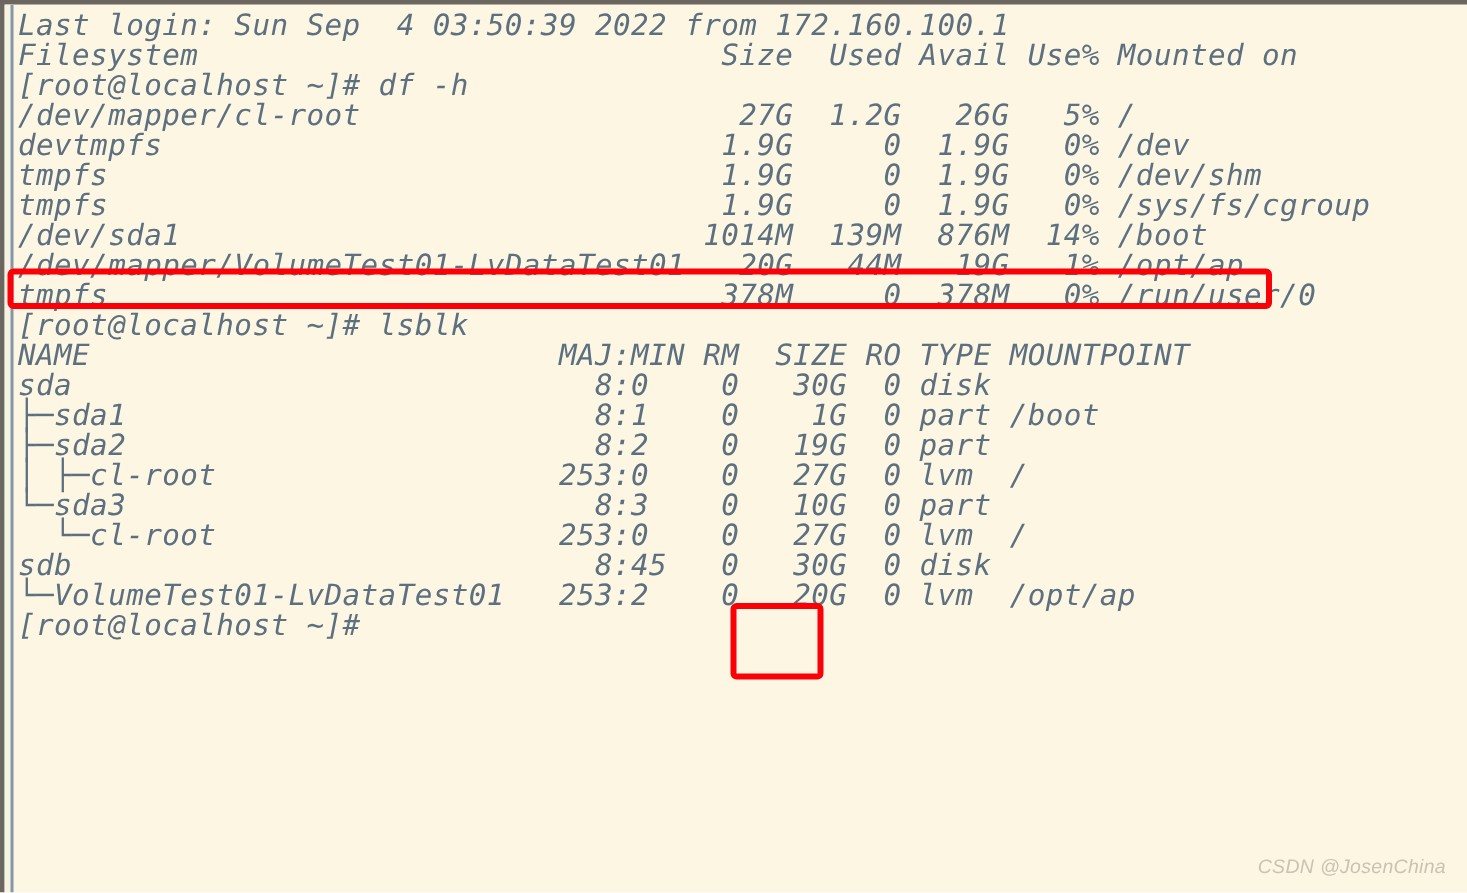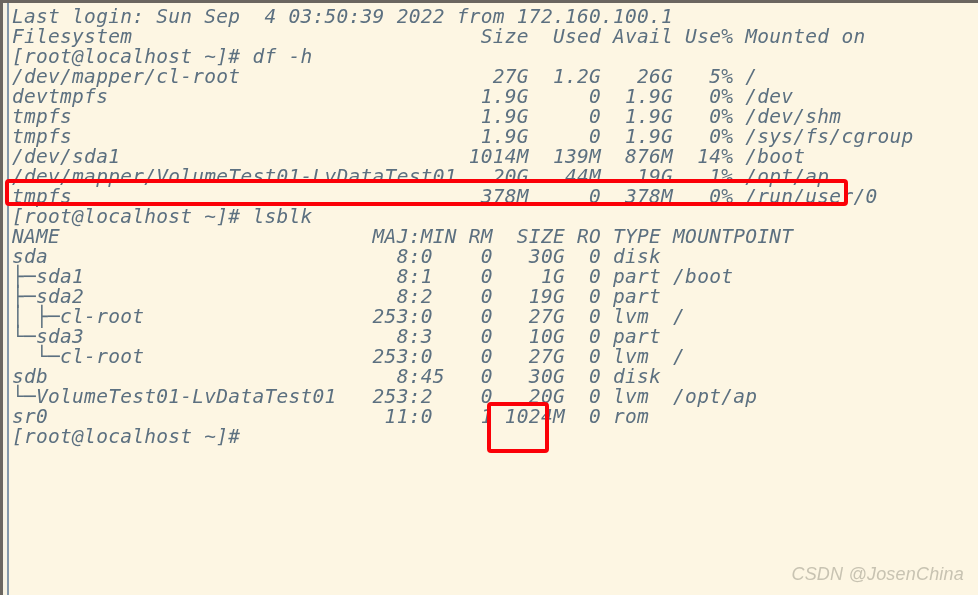--- a/index.html
+++ b/index.html
@@ -65,21 +65,21 @@
     left: 484px;
     top: 399px;
     width: 62px;
     height: 51px;
   }
   #watermark {
     position: absolute;
     right: 14px;
     bottom: 10px;
     font-family: "Liberation Sans", sans-serif;
-    font-size: 18px;
+    font-size: 13px;
     color: #c8c3b2;
     white-space: pre;
     letter-spacing: 0.2px;
   }
 </style>
 </head>
 <body>
 
 <div id="terminal-window">
 
@@ -99,21 +99,20 @@
     <div class="line">[root@localhost ~]# lsblk</div>
     <div class="line">NAME                          MAJ:MIN RM  SIZE RO TYPE MOUNTPOINT</div>
     <div class="line">sda                             8:0    0   30G  0 disk </div>
     <div class="line">├─sda1                          8:1    0    1G  0 part /boot</div>
     <div class="line">├─sda2                          8:2    0   19G  0 part </div>
     <div class="line">│ ├─cl-root                   253:0    0   27G  0 lvm  /</div>
     <div class="line">└─sda3                          8:3    0   10G  0 part </div>
     <div class="line">  └─cl-root                   253:0    0   27G  0 lvm  /</div>
     <div class="line">sdb                             8:45   0   30G  0 disk </div>
     <div class="line">└─VolumeTest01-LvDataTest01   253:2    0   20G  0 lvm  /opt/ap</div>
-    <div class="line">sr0                            11:0    1 1024M  0 rom  </div>
     <div class="line">[root@localhost ~]#</div>
   </div>
 
   <div class="highlight-box" id="highlight-df-row"></div>
   <div class="highlight-box" id="highlight-lsblk-sizes"></div>
 
   <div id="watermark">CSDN @JosenChina</div>
 
 </div>
 

